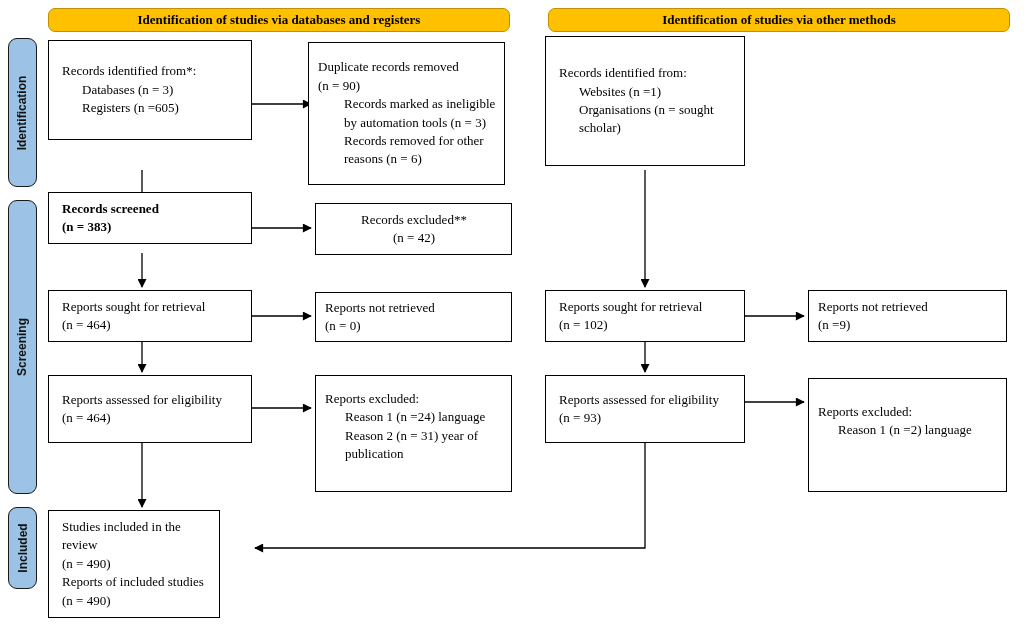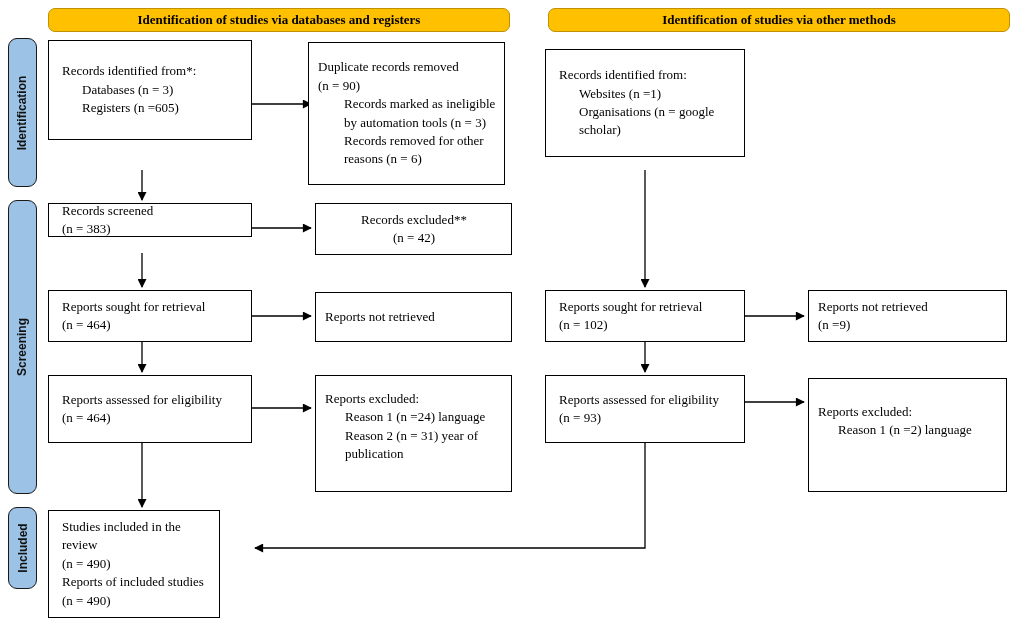--- a/index.html
+++ b/index.html
@@ -80,61 +80,62 @@
     <div class="line indent">Registers (n =605)</div>
   </div>
 
   <div class="box pad-sm" style="left:308px;top:42px;width:197px;height:143px;">
     <div class="line">Duplicate records removed</div>
     <div class="line">(n = 90)</div>
     <div class="line indent-lg">Records marked as ineligible by automation tools (n = 3)</div>
     <div class="line indent-lg">Records removed for other reasons (n = 6)</div>
   </div>
 
-  <div class="box" style="left:48px;top:203px;width:204px;height:34px;">
+  <div class="box" style="left:48px;top:192px;width:204px;height:52px;font-weight:bold;">
     <div class="line">Records screened</div>
     <div class="line">(n = 383)</div>
   </div>
 
   <div class="box pad-sm" style="left:315px;top:203px;width:197px;height:52px;text-align:center;">
     <div class="line">Records excluded**</div>
     <div class="line">(n = 42)</div>
   </div>
 
   <div class="box" style="left:48px;top:290px;width:204px;height:52px;">
     <div class="line">Reports sought for retrieval</div>
     <div class="line">(n = 464)</div>
   </div>
 
   <div class="box pad-sm" style="left:315px;top:292px;width:197px;height:50px;">
     <div class="line">Reports not retrieved</div>
+    <div class="line">(n = 0)</div>
   </div>
 
   <div class="box" style="left:48px;top:375px;width:204px;height:68px;">
     <div class="line">Reports assessed for eligibility</div>
     <div class="line">(n = 464)</div>
   </div>
 
   <div class="box pad-sm" style="left:315px;top:375px;width:197px;height:117px;justify-content:flex-start;padding-top:14px;">
     <div class="line">Reports excluded:</div>
     <div class="line indent">Reason 1 (n =24) language</div>
     <div class="line indent">Reason 2 (n = 31) year of publication</div>
   </div>
 
   <div class="box" style="left:48px;top:510px;width:172px;height:108px;">
     <div class="line">Studies included in the review</div>
     <div class="line">(n = 490)</div>
     <div class="line">Reports of included studies</div>
     <div class="line">(n = 490)</div>
   </div>
 
-  <div class="box" style="left:545px;top:49px;width:200px;height:108px;justify-content:center;">
+  <div class="box" style="left:545px;top:36px;width:200px;height:130px;justify-content:center;">
     <div class="line">Records identified from:</div>
     <div class="line indent">Websites (n =1)</div>
-    <div class="line indent">Organisations (n = google scholar)</div>
+    <div class="line indent">Organisations (n = sought scholar)</div>
   </div>
 
   <div class="box" style="left:545px;top:290px;width:200px;height:52px;">
     <div class="line">Reports sought for retrieval</div>
     <div class="line">(n = 102)</div>
   </div>
 
   <div class="box pad-sm" style="left:808px;top:290px;width:199px;height:52px;">
     <div class="line">Reports not retrieved</div>
     <div class="line">(n =9)</div>

